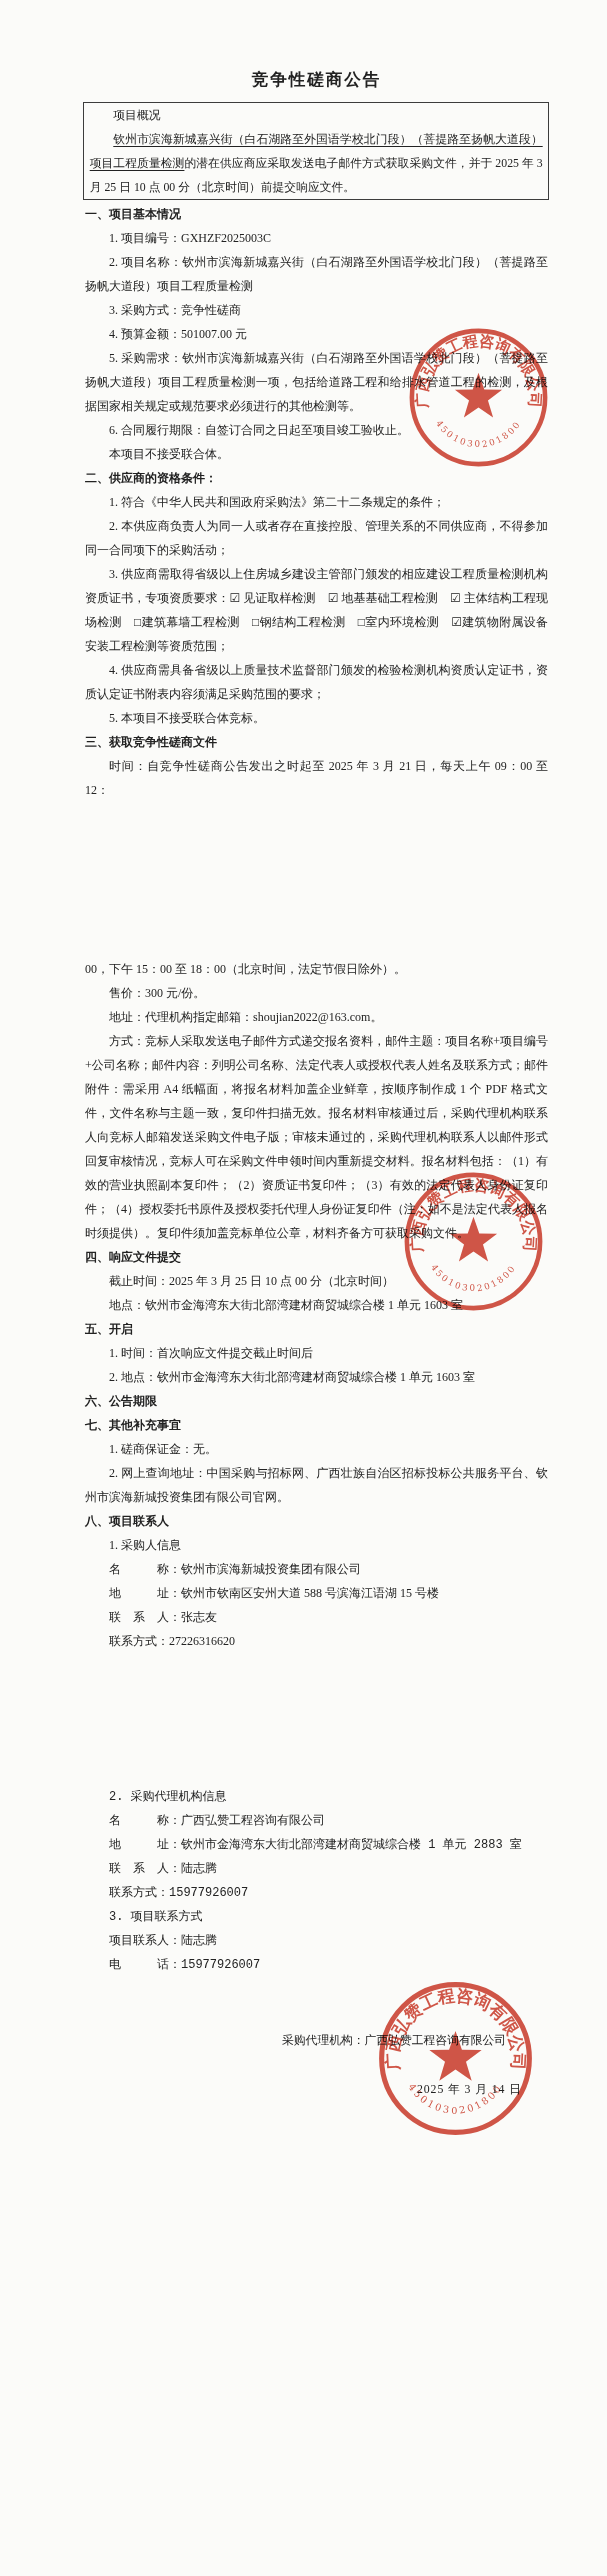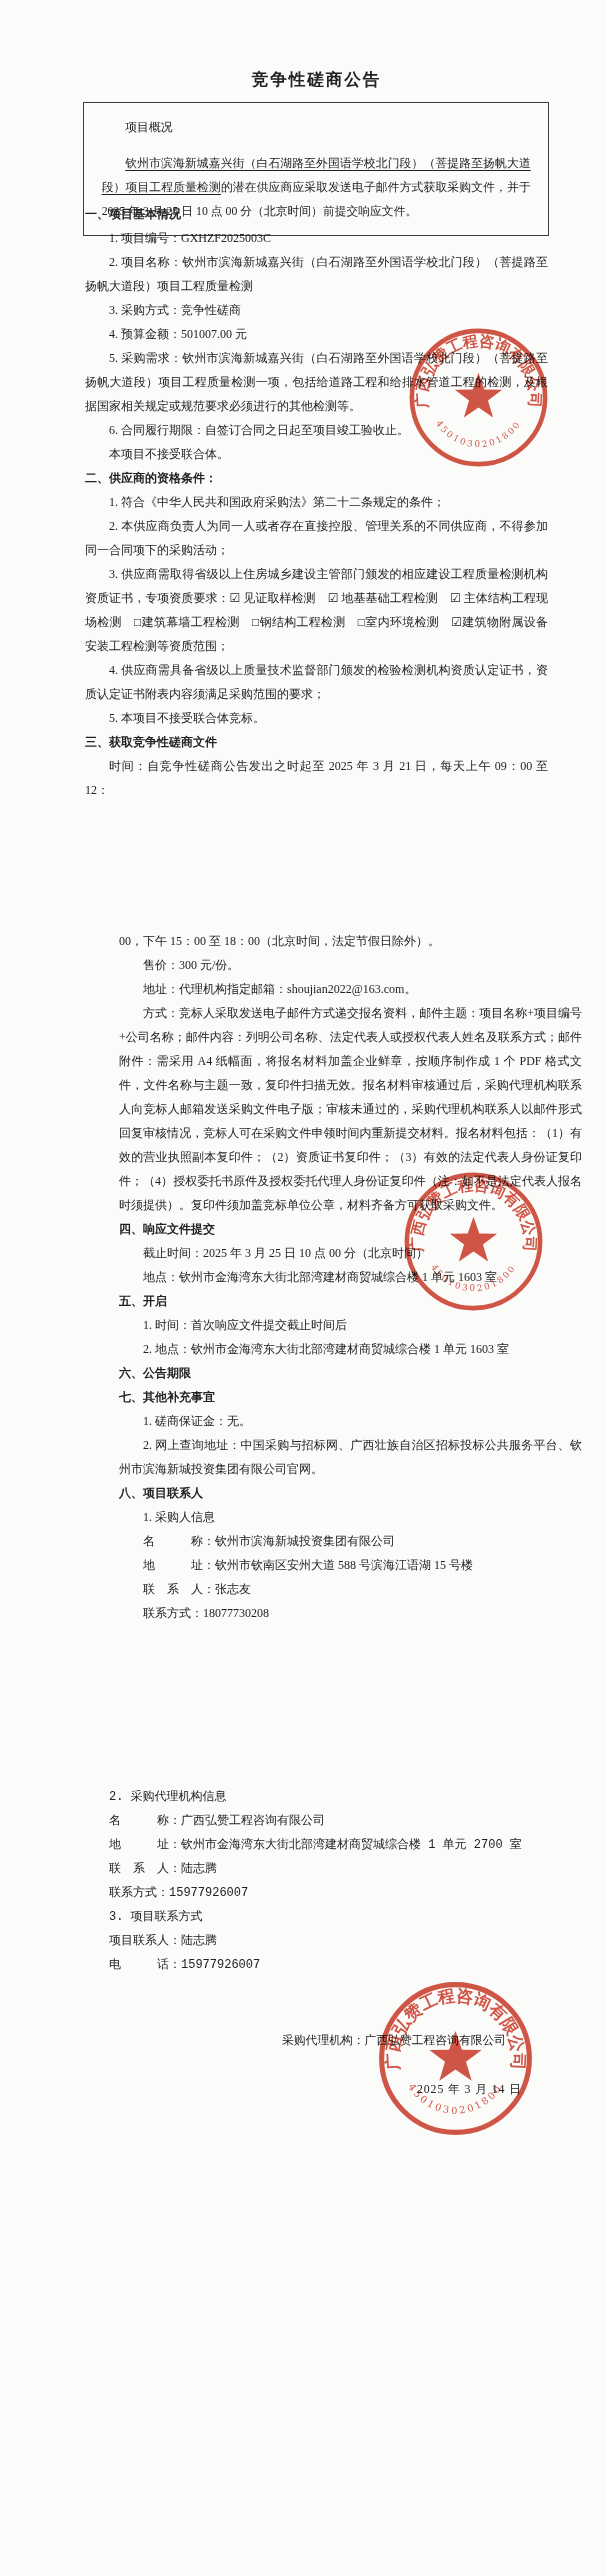--- a/index.html
+++ b/index.html
@@ -16,28 +16,28 @@
     position:absolute;top:70px;left:85px;width:463px;
     text-align:center;font-size:16.6px;font-weight:bold;
     letter-spacing:1.9px;line-height:19px;
   }
   .overview-box{
     position:absolute;top:102px;left:83px;width:453px;
     border:1.4px solid #3c3c3c;
     padding:0 5.7px;
     font-size:11.8px;line-height:24px;
   }
-  .overview-box p{margin:12px;text-indent:2em;text-align:justify;}
+  .overview-box p{margin:0;text-indent:2em;text-align:justify;}
   .uline{text-decoration:underline;text-underline-offset:2.8px;}
   .flow{
     position:absolute;left:85px;width:463px;
     font-size:12px;line-height:24px;
   }
   #page1{top:202px;}
-  #page2{top:929px;margin-left:34px;}
+  #page2{top:957px;}
   #page3{top:1785px;font-family:Liberation Mono, monospace;}
   .flow p{margin:0;text-align:justify;}
   .flow p.body{text-indent:2em;}
   .flow p.heading{font-weight:bold;text-indent:0;}
   .flow p.continuation{text-indent:0;}
   .signoff-agency{
     position:absolute;left:282px;top:2028px;
     font-size:11.8px;line-height:24px;
   }
   .signoff-date{
@@ -99,26 +99,26 @@
       <p class="body">2. 地点：钦州市金海湾东大街北部湾建材商贸城综合楼 1 单元 1603 室</p>
       <p class="heading">六、公告期限</p>
       <p class="heading">七、其他补充事宜</p>
       <p class="body">1. 磋商保证金：无。</p>
       <p class="body">2. 网上查询地址：中国采购与招标网、广西壮族自治区招标投标公共服务平台、钦州市滨海新城投资集团有限公司官网。</p>
       <p class="heading">八、项目联系人</p>
       <p class="body">1. 采购人信息</p>
       <p class="body">名　　　称：钦州市滨海新城投资集团有限公司</p>
       <p class="body">地　　　址：钦州市钦南区安州大道 588 号滨海江语湖 15 号楼</p>
       <p class="body">联　系　人：张志友</p>
-      <p class="body">联系方式：18077730208</p>
+      <p class="body">联系方式：27226316620</p>
     </div>
   <div class="flow" id="page3">
       <p class="body">2. 采购代理机构信息</p>
       <p class="body">名　　　称：广西弘赞工程咨询有限公司</p>
-      <p class="body">地　　　址：钦州市金海湾东大街北部湾建材商贸城综合楼 1 单元 2700 室</p>
+      <p class="body">地　　　址：钦州市金海湾东大街北部湾建材商贸城综合楼 1 单元 2883 室</p>
       <p class="body">联　系　人：陆志腾</p>
       <p class="body">联系方式：15977926007</p>
       <p class="body">3. 项目联系方式</p>
       <p class="body">项目联系人：陆志腾</p>
       <p class="body">电　　　话：15977926007</p>
     </div>
 
   <div class="signoff-agency">采购代理机构：广西弘赞工程咨询有限公司</div>
   <div class="signoff-date">2025 年 3 月 14 日</div>
 

